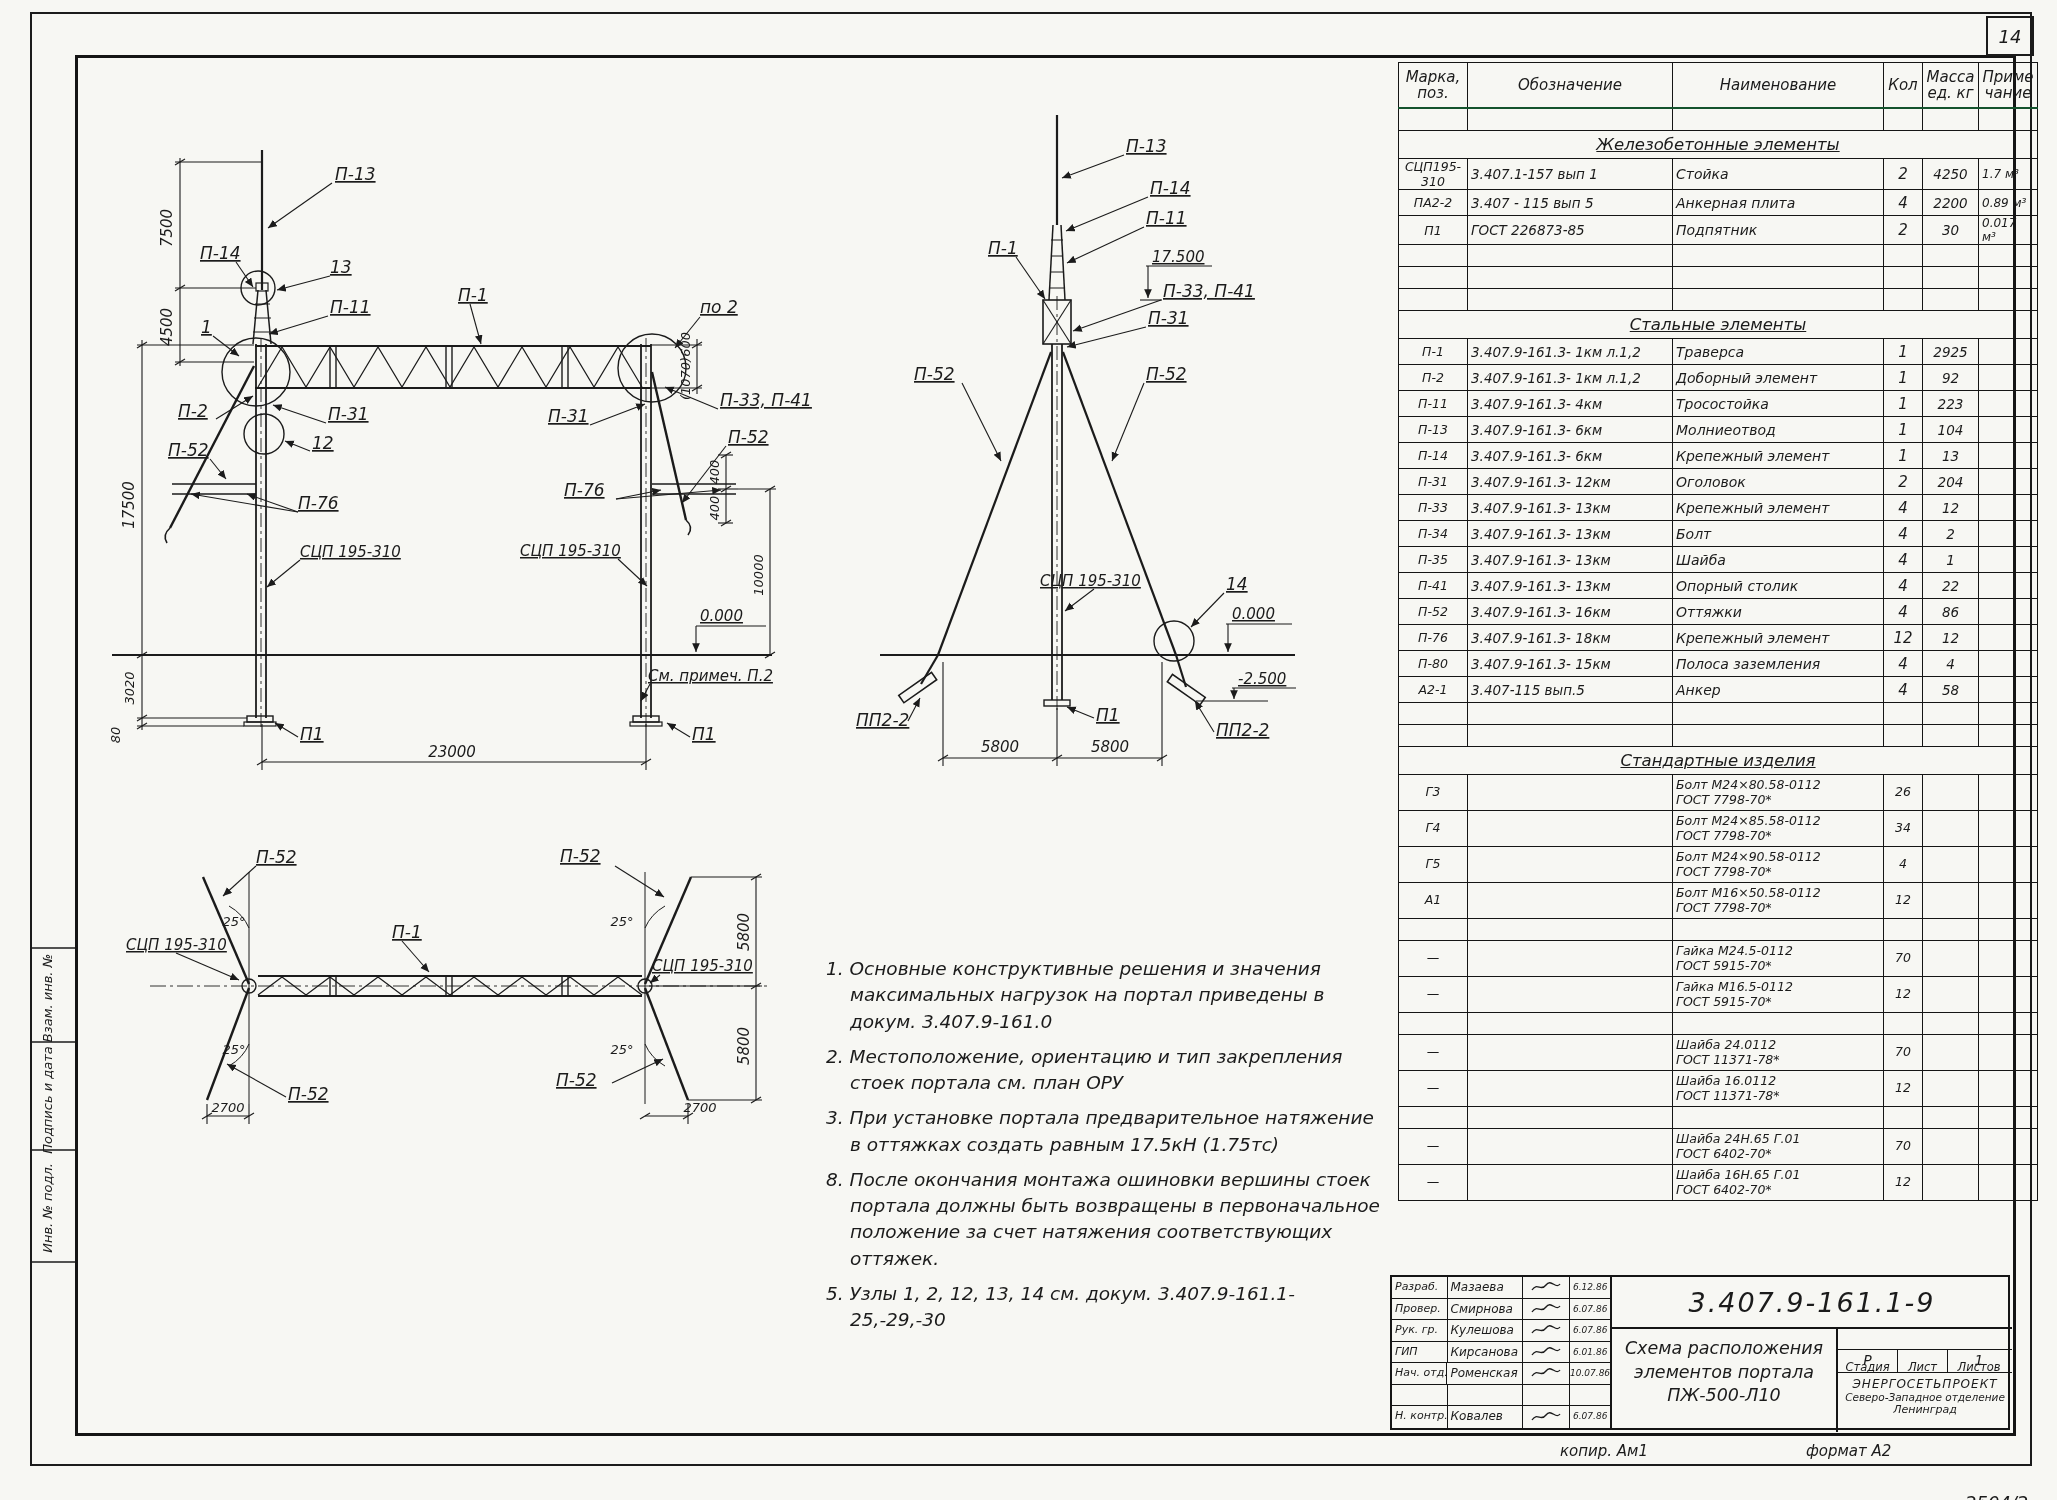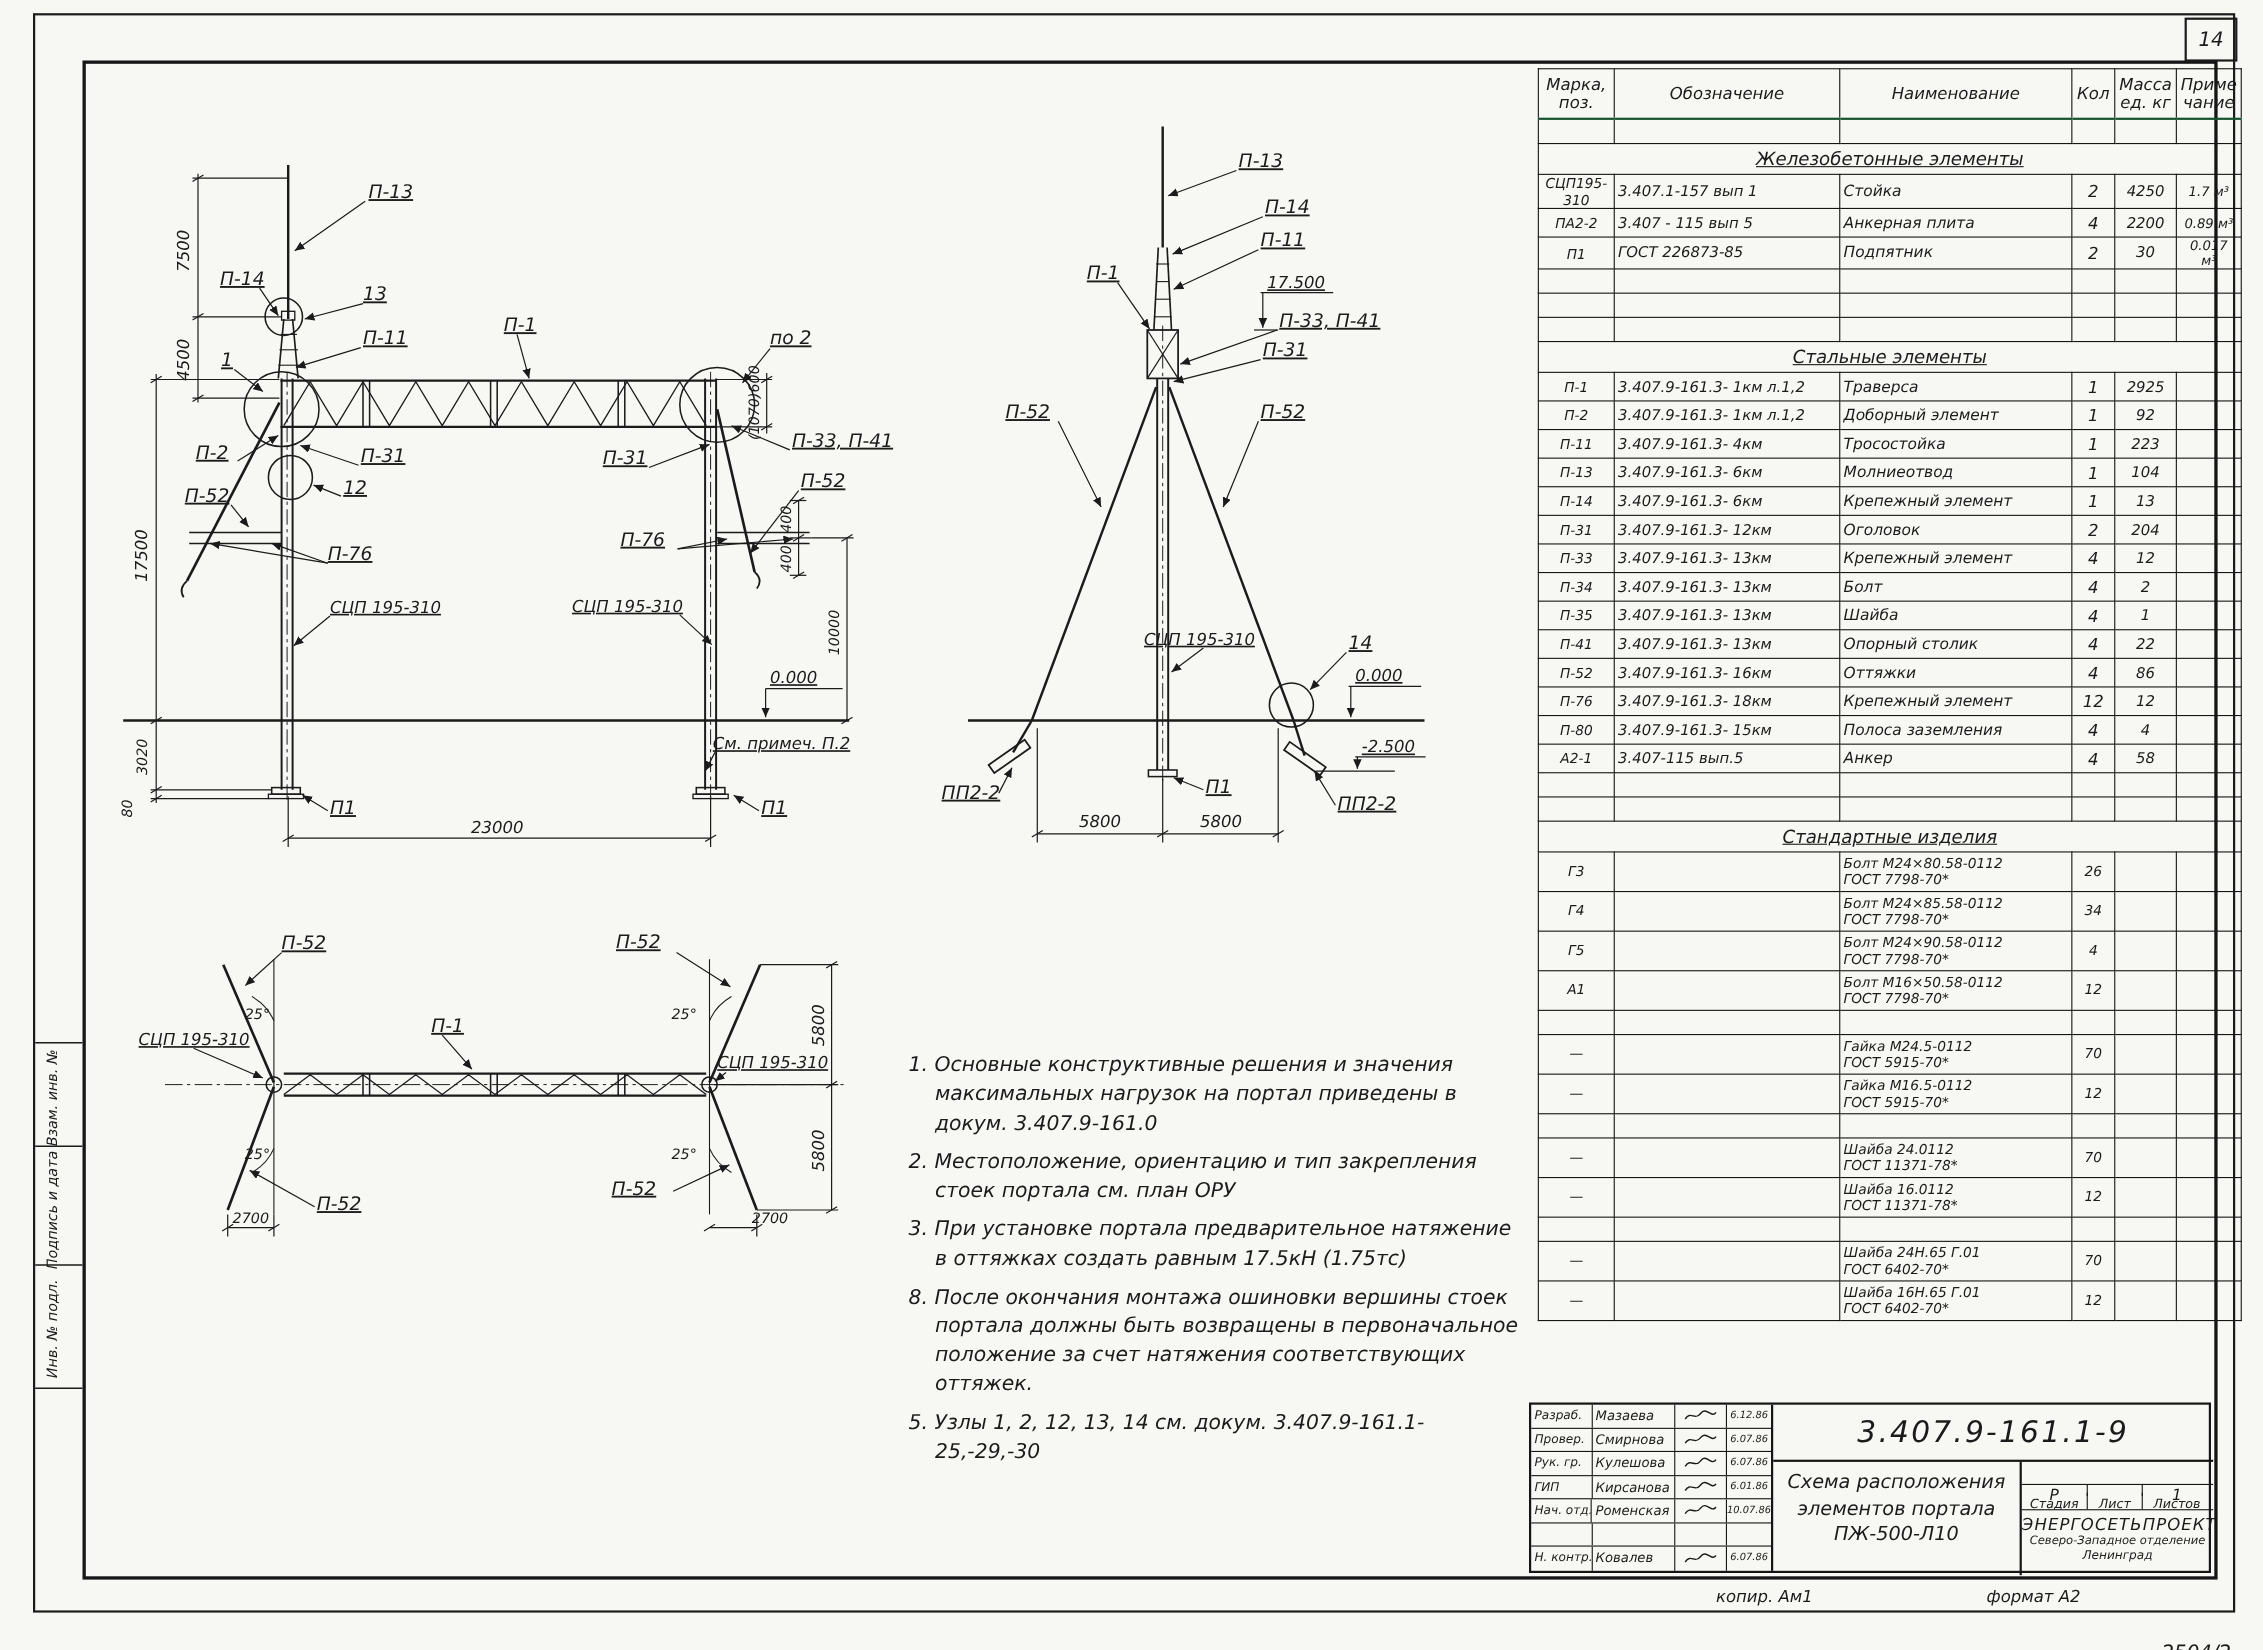--- a/index.html
+++ b/index.html
@@ -28,21 +28,21 @@
   .parts thead th{font-size:15px;height:44px;text-align:center;white-space:pre-line;line-height:1.1;font-weight:normal;border-bottom:2px solid #14532d;}
   .parts td{height:25px;font-size:15px;}
   .parts tr.blank td{height:21px;}
   .parts tr.two td{height:35px;font-size:12.5px;white-space:pre-line;line-height:1.15;}
   .parts tr.sec td{height:27px;text-align:center;text-decoration:underline;font-size:16.5px;}
   .parts td.c0{width:62px;text-align:center;font-size:12.5px;}
   .parts td.c1{width:198px;font-size:13.5px;}
   .parts td.c2{width:204px;font-size:14px;}
   .parts td.c3{width:32px;text-align:center;}
   .parts td.c4{width:49px;text-align:center;font-size:13.5px;}
-  .parts td.c5{width:52px;text-align:center;font-size:12px;}
+  .parts td.c5{width:52px;font-size:12px;}
   
   .notes{position:absolute;left:826px;top:956px;width:560px;}
   .notes p{margin:0 0 9px 0;font-size:18.5px;font-style:italic;line-height:1.42;padding-left:24px;text-indent:-24px;}
   
   .tblock{position:absolute;left:1390px;top:1275px;width:620px;height:155px;border:2.4px solid #151515;box-sizing:border-box;background:transparent;}
   .tb-left{position:absolute;left:0;top:0;width:220px;height:100%;border-right:2px solid #151515;box-sizing:border-box;}
   .tb-row{display:flex;height:21.5px;border-bottom:1.2px solid #151515;box-sizing:border-box;}
   .tb-row:last-child{border-bottom:none;}
   .tb-role{width:56px;border-right:1.2px solid #151515;font-size:11px;font-style:italic;padding:3px 2px 0 3px;box-sizing:border-box;white-space:nowrap;overflow:hidden;}
   .tb-name{width:76px;border-right:1.2px solid #151515;font-size:12px;font-style:italic;padding:3px 2px 0 3px;box-sizing:border-box;}
@@ -54,21 +54,21 @@
      text-align:center;font-style:italic;font-size:17.5px;line-height:1.35;padding-top:8px;}
   .tb-right{position:absolute;left:446px;top:52px;width:174px;height:103px;box-sizing:border-box;}
   .tb-stage-head{display:flex;height:20px;border-bottom:1.2px solid #151515;}
   .tb-stage-head div{font-size:11.5px;font-style:italic;text-align:center;box-sizing:border-box;padding-top:3px;margin-top:28px;}
   .tb-sh1{width:60px;border-right:1.2px solid #151515;}
   .tb-sh2{width:50px;border-right:1.2px solid #151515;}
   .tb-sh3{width:62px;}
   .tb-stage-val{display:flex;height:22px;border-bottom:1.2px solid #151515;}
   .tb-stage-val div{font-size:14px;font-style:italic;text-align:center;box-sizing:border-box;padding-top:2px;}
   .tb-org{height:59px;text-align:center;font-style:italic;padding-top:4px;}
-  .tb-org .o1{font-size:15px;letter-spacing:1px;}
+  .tb-org .o1{font-size:12px;letter-spacing:1px;}
   .tb-org .o2{font-size:10.5px;}
   .tb-org .o3{font-size:11px;}
   
   .bn{position:absolute;font-size:15px;font-style:italic;}
 </style>
 </head>
 <body>
 
 <div class="outer-frame"></div>
 <div class="inner-frame"></div>

